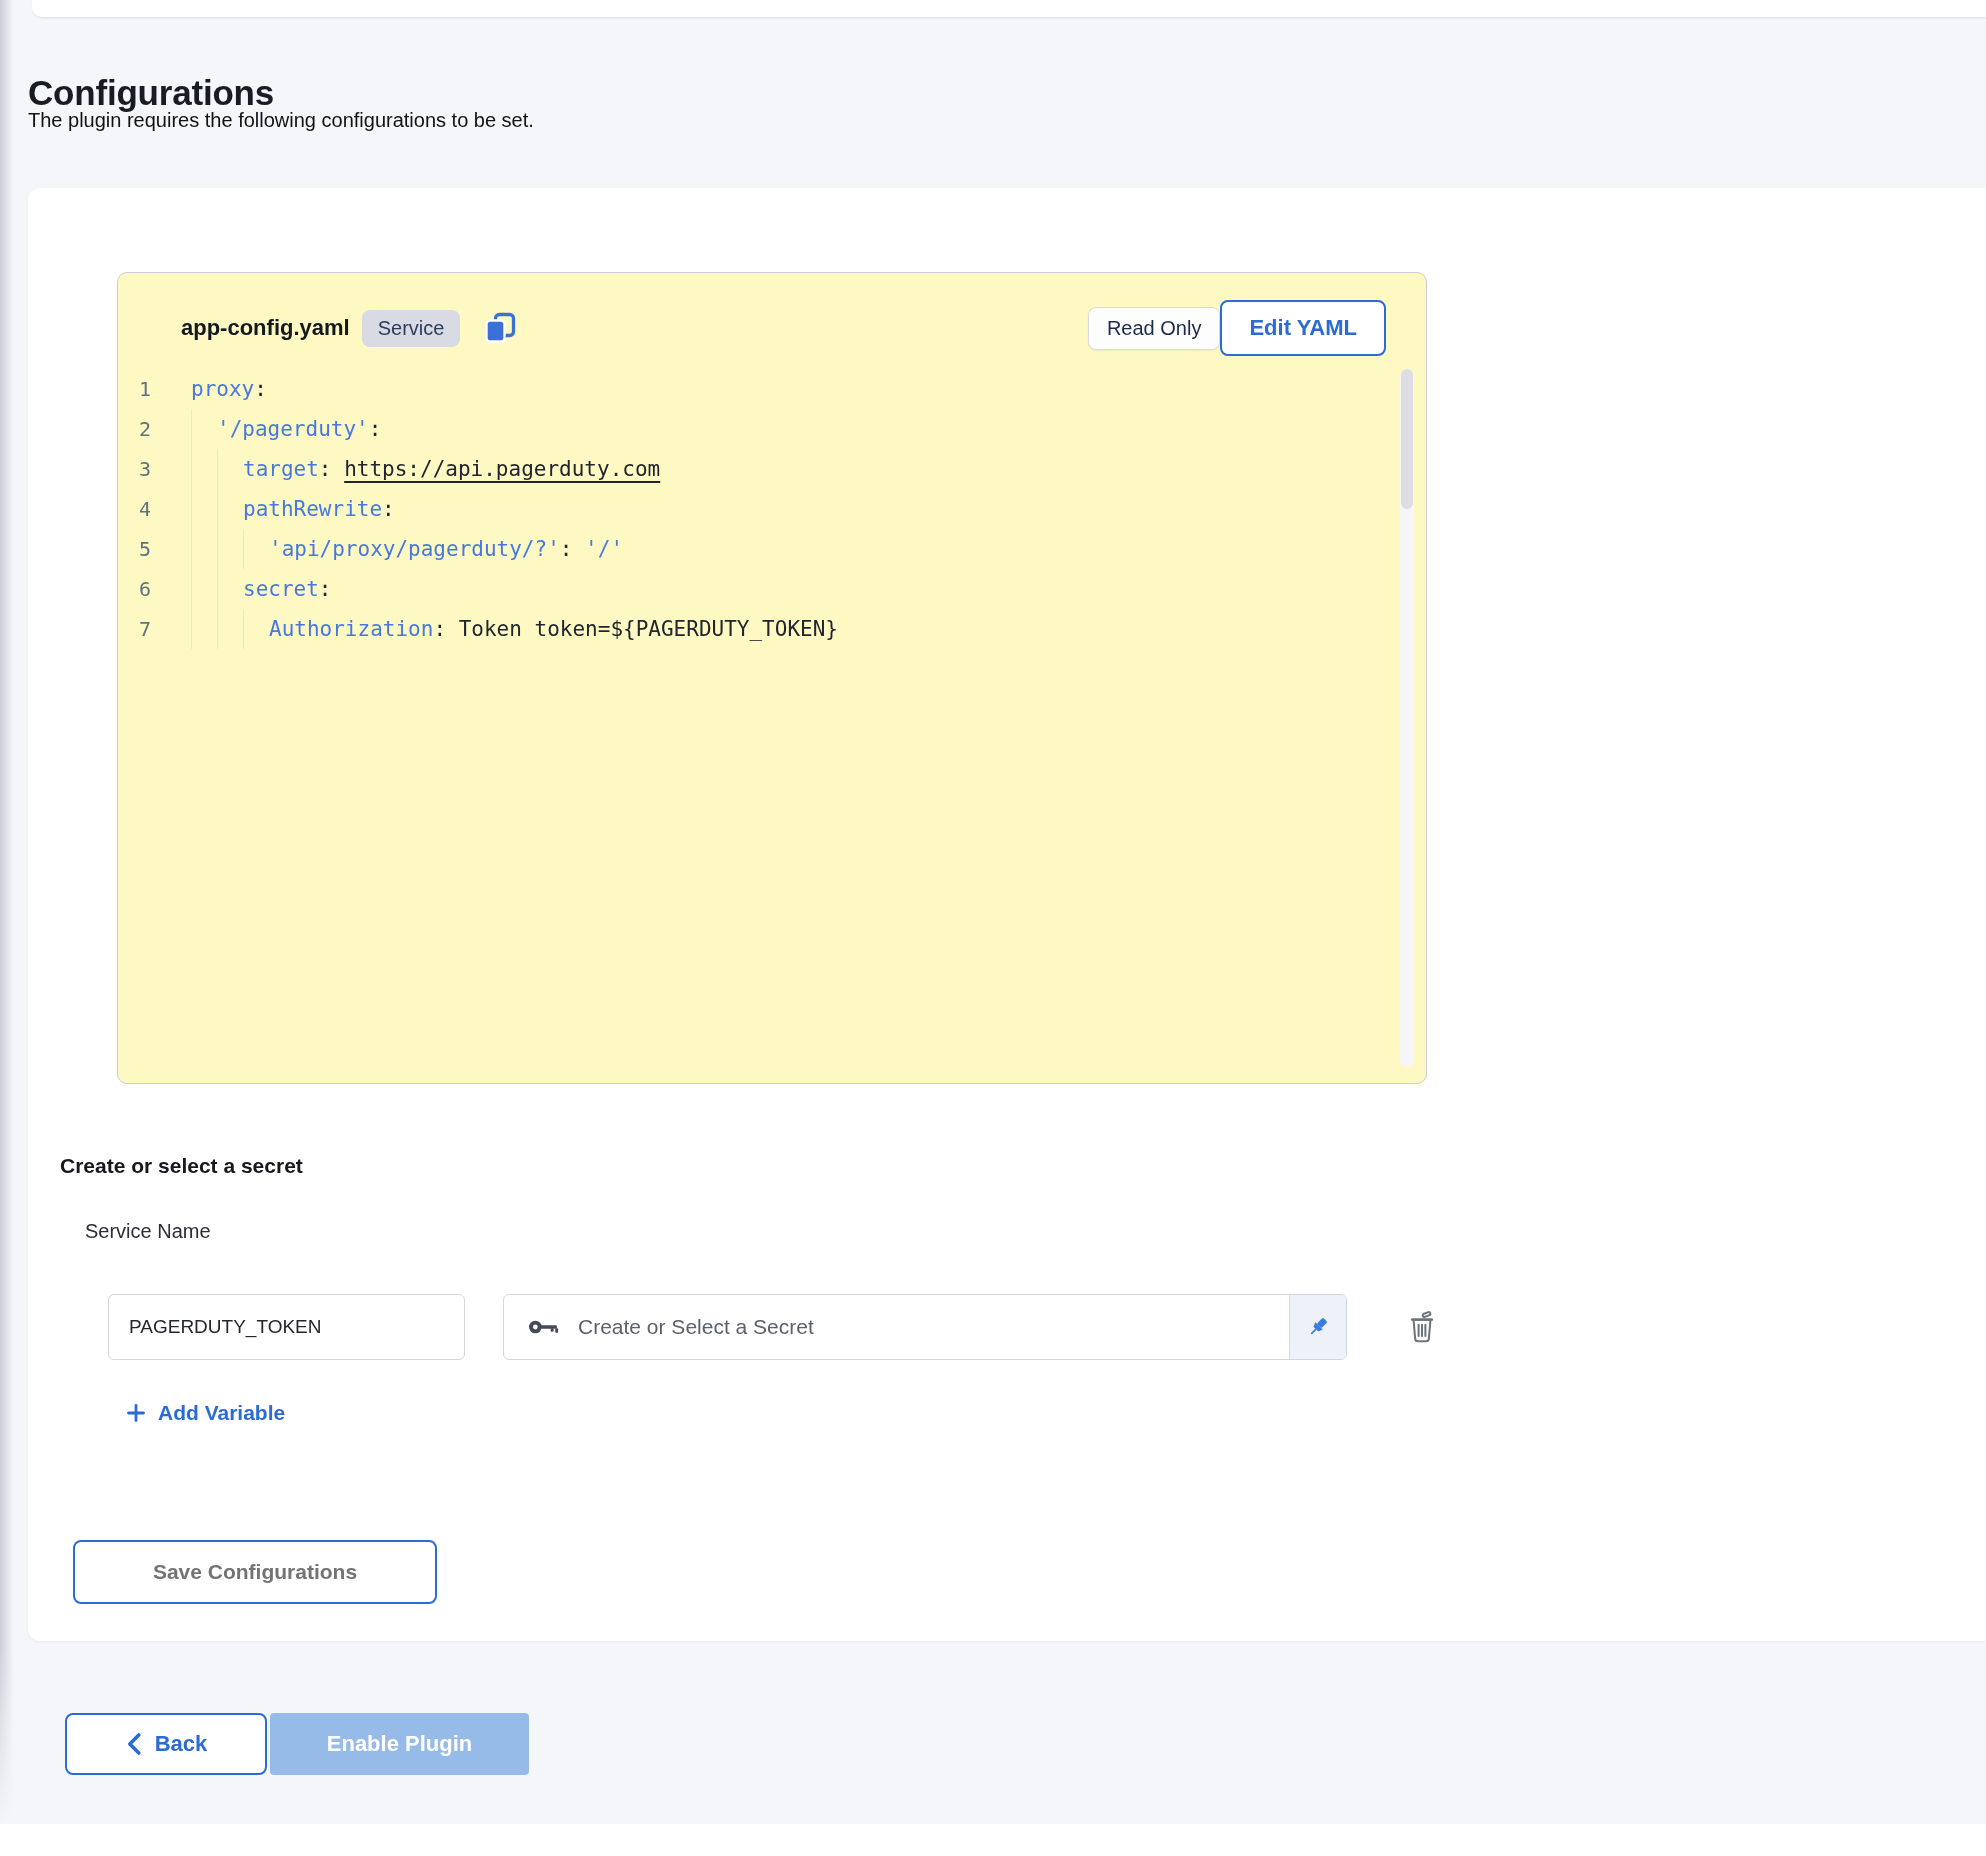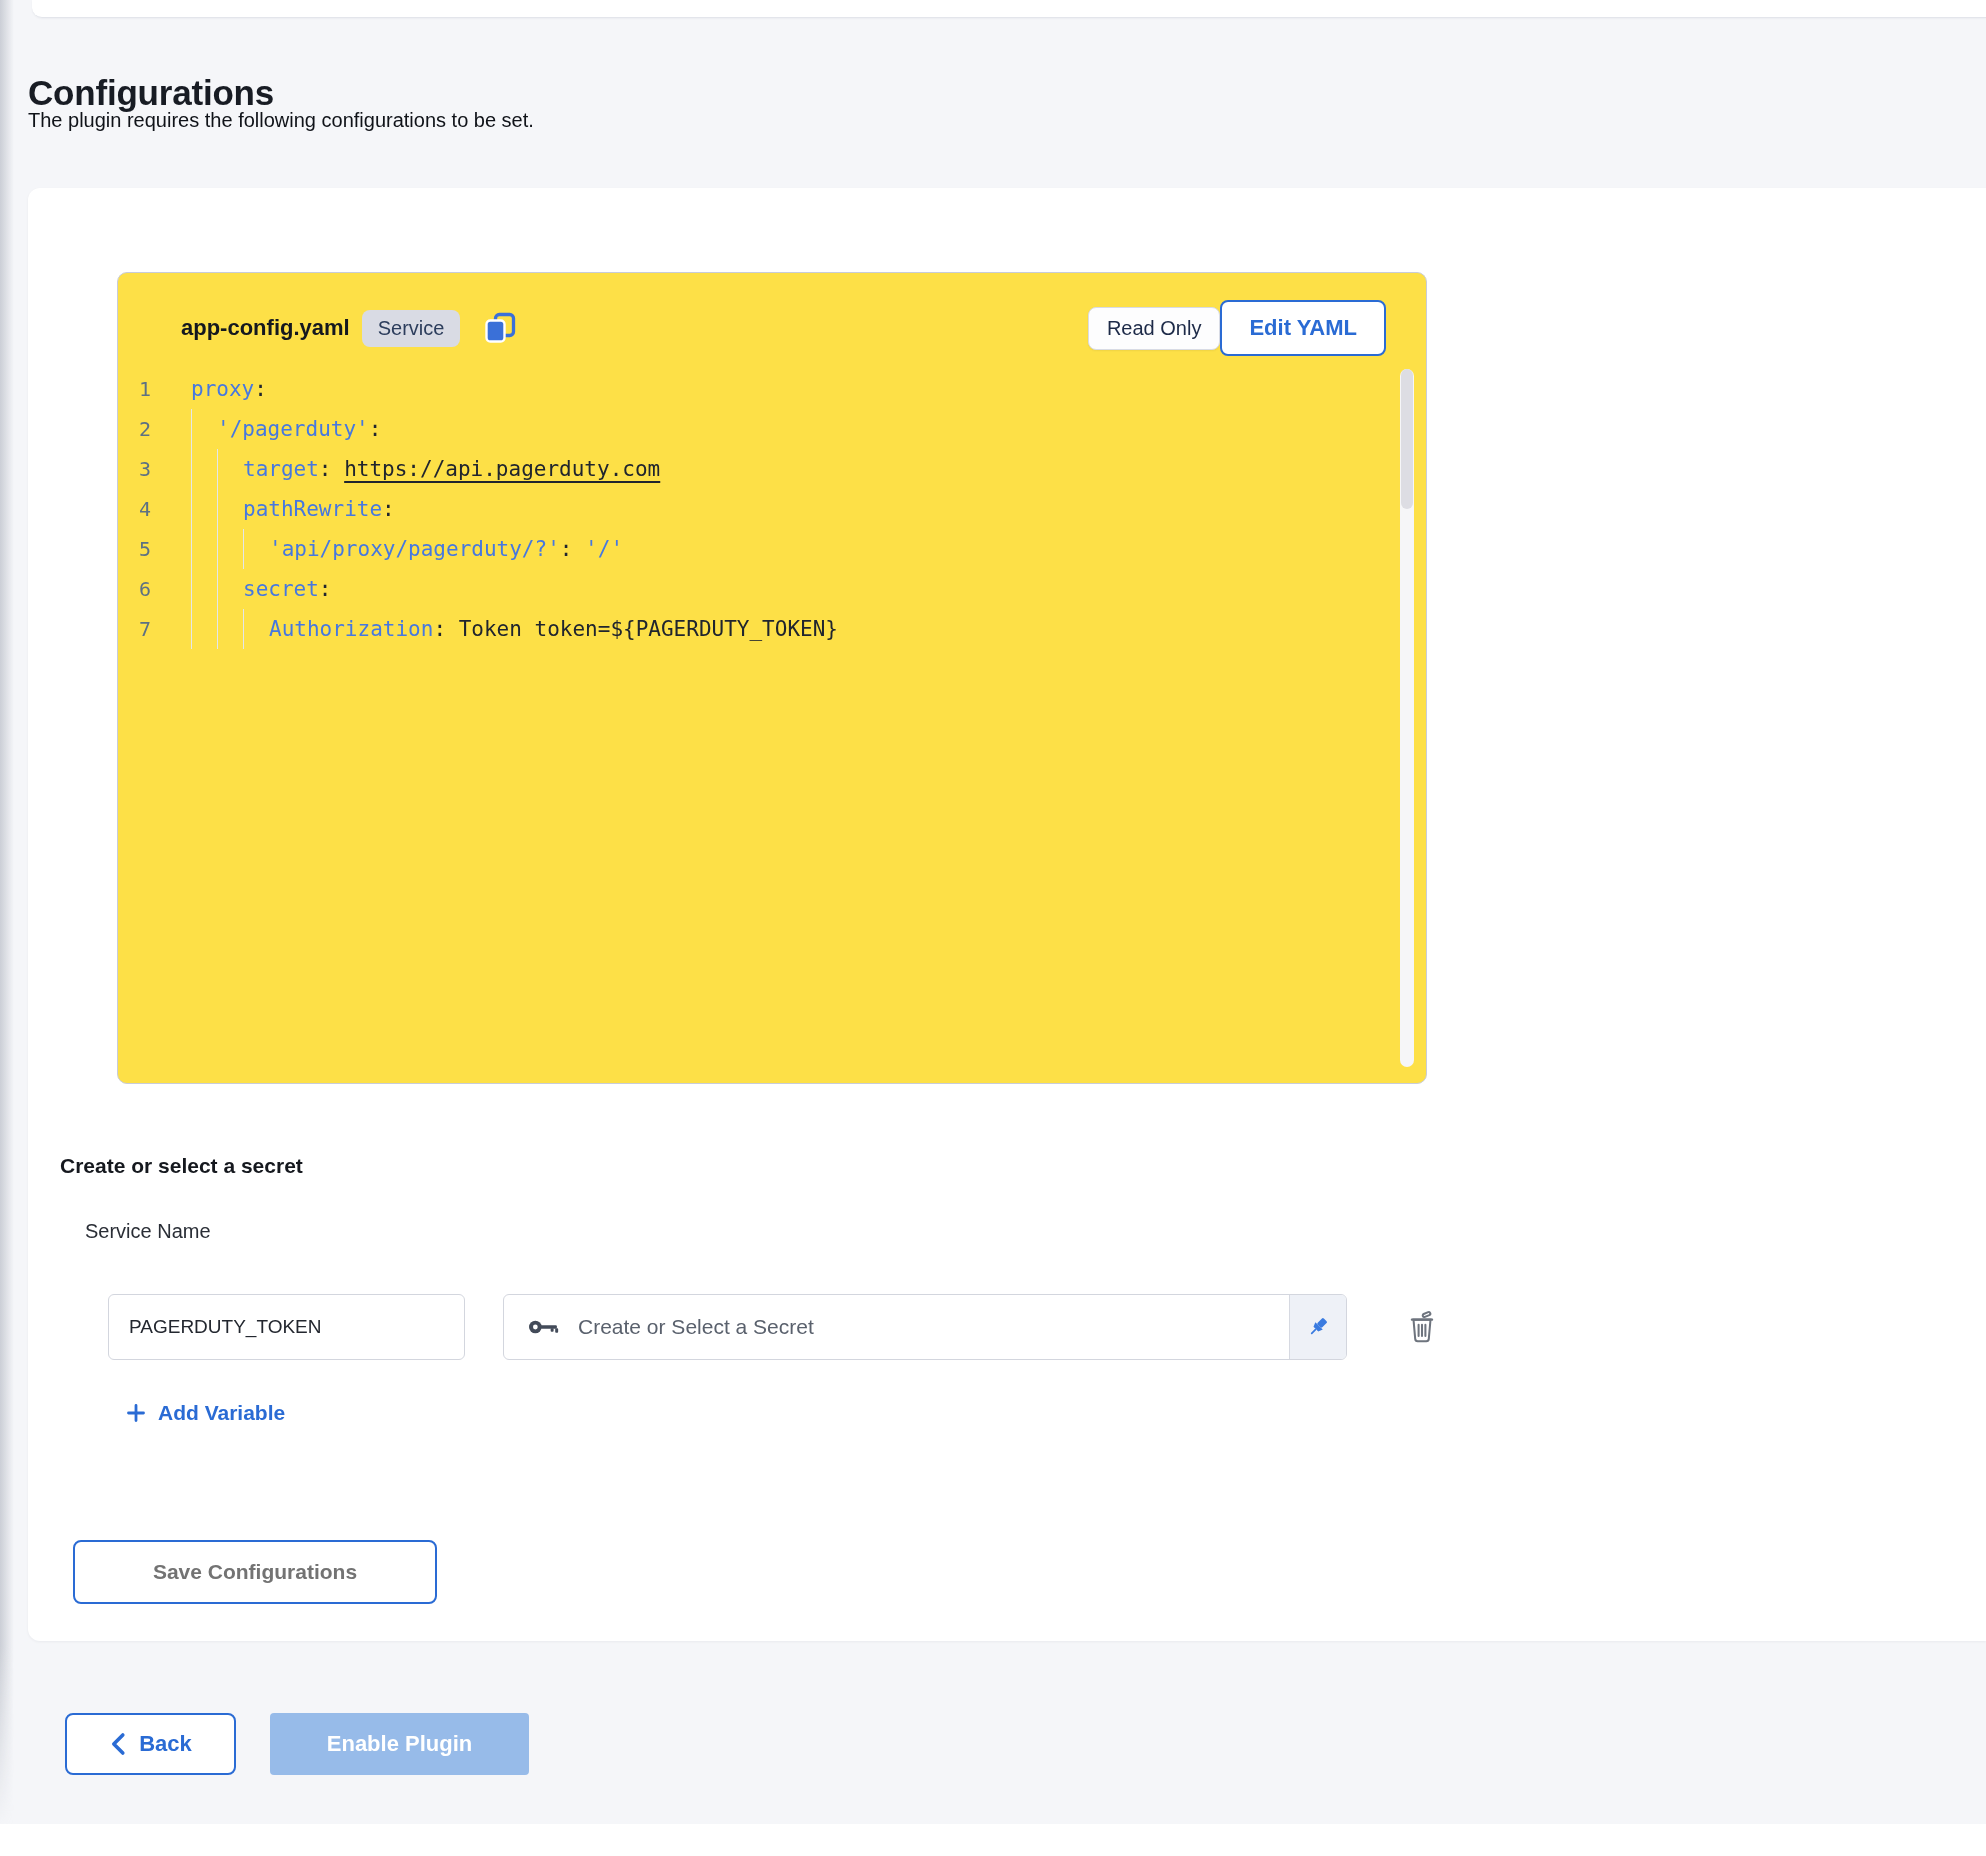--- a/index.html
+++ b/index.html
@@ -19,21 +19,21 @@
     mask-image:linear-gradient(to bottom,#000 90%,transparent);}
   .bottom-white{position:absolute;left:0;top:1824px;right:0;bottom:0;background:#fff;}
 
   .page-title{position:absolute;left:28px;top:50px;font-size:35px;font-weight:700;color:#181c24;letter-spacing:-.2px;}
   .page-subtitle{position:absolute;left:28px;top:109px;font-size:20px;color:#101319;}
 
   .main-card{position:absolute;left:28px;top:188px;right:0;height:1453px;background:#fff;
     border-radius:12px 0 0 12px;box-shadow:0 1px 3px rgba(16,24,40,.05);}
 
   
-  .editor-card{position:absolute;left:89px;top:84px;width:1308px;height:810px;background:#fde047;
+  .editor-card{position:absolute;left:89px;top:84px;width:1308px;height:810px;background:#fef9c3;
     border:1px solid #c8ccd9;border-radius:10px;}
   .editor-header{display:flex;align-items:center;padding:26px 40px 0 63px;height:58px;}
   .file-name{font-size:22px;font-weight:700;color:#14181f;}
   .service-badge{margin-left:12px;background:#d9dbe4;color:#2c3d5c;font-size:20px;
     padding:7px 16px;border-radius:8px;}
   .copy-btn{margin-left:22px;width:36px;height:36px;border:none;background:transparent;padding:0;cursor:pointer;}
   .hdr-spacer{flex:1;}
   .readonly-pill{font-size:20px;color:#1d2a48;border:1px solid #d8dbe5;background:#fdfdfe;
     border-radius:8px;padding:9px 18px;box-shadow:0 1px 2px rgba(16,24,40,.06);}
   .edit-yaml-btn{font-size:22px;font-weight:700;color:#2a6bd4;border:2px solid #2a6bd4;
@@ -65,21 +65,21 @@
   .pin-section{flex:none;width:56px;height:100%;background:#eef1f7;border-left:1px solid #d6d9e1;
     display:flex;align-items:center;justify-content:center;cursor:pointer;}
   .trash-btn{margin-left:52px;width:46px;height:46px;border:none;background:transparent;padding:0;cursor:pointer;
     display:flex;align-items:center;justify-content:center;}
   .add-variable{position:absolute;left:90px;top:1212px;display:flex;align-items:center;gap:10px;
     color:#2a6bd4;font-size:21px;font-weight:600;background:transparent;border:none;cursor:pointer;font-family:inherit;}
   .save-btn{position:absolute;left:45px;top:1352px;width:364px;height:64px;background:#fff;
     border:2px solid #2a6bd4;border-radius:8px;color:#737373;font-size:21px;font-weight:700;cursor:pointer;font-family:inherit;text-align:center;}
 
   
-  .back-btn{position:absolute;left:65px;top:1713px;width:171px;height:62px;background:#fff;
+  .back-btn{position:absolute;left:65px;top:1713px;width:202px;height:62px;background:#fff;
     border:2px solid #2a6bd4;border-radius:8px;color:#2a6bd4;font-size:22px;font-weight:700;cursor:pointer;
     display:flex;align-items:center;justify-content:center;gap:12px;font-family:inherit;}
   .enable-btn{position:absolute;left:270px;top:1713px;width:259px;height:62px;background:#97bbe9;
     border:none;border-radius:4px;color:#fff;font-size:22px;font-weight:700;cursor:default;font-family:inherit;}
 </style>
 </head>
 <body>
 
 <div class="top-sliver"></div>
 <div class="left-strip"></div>

